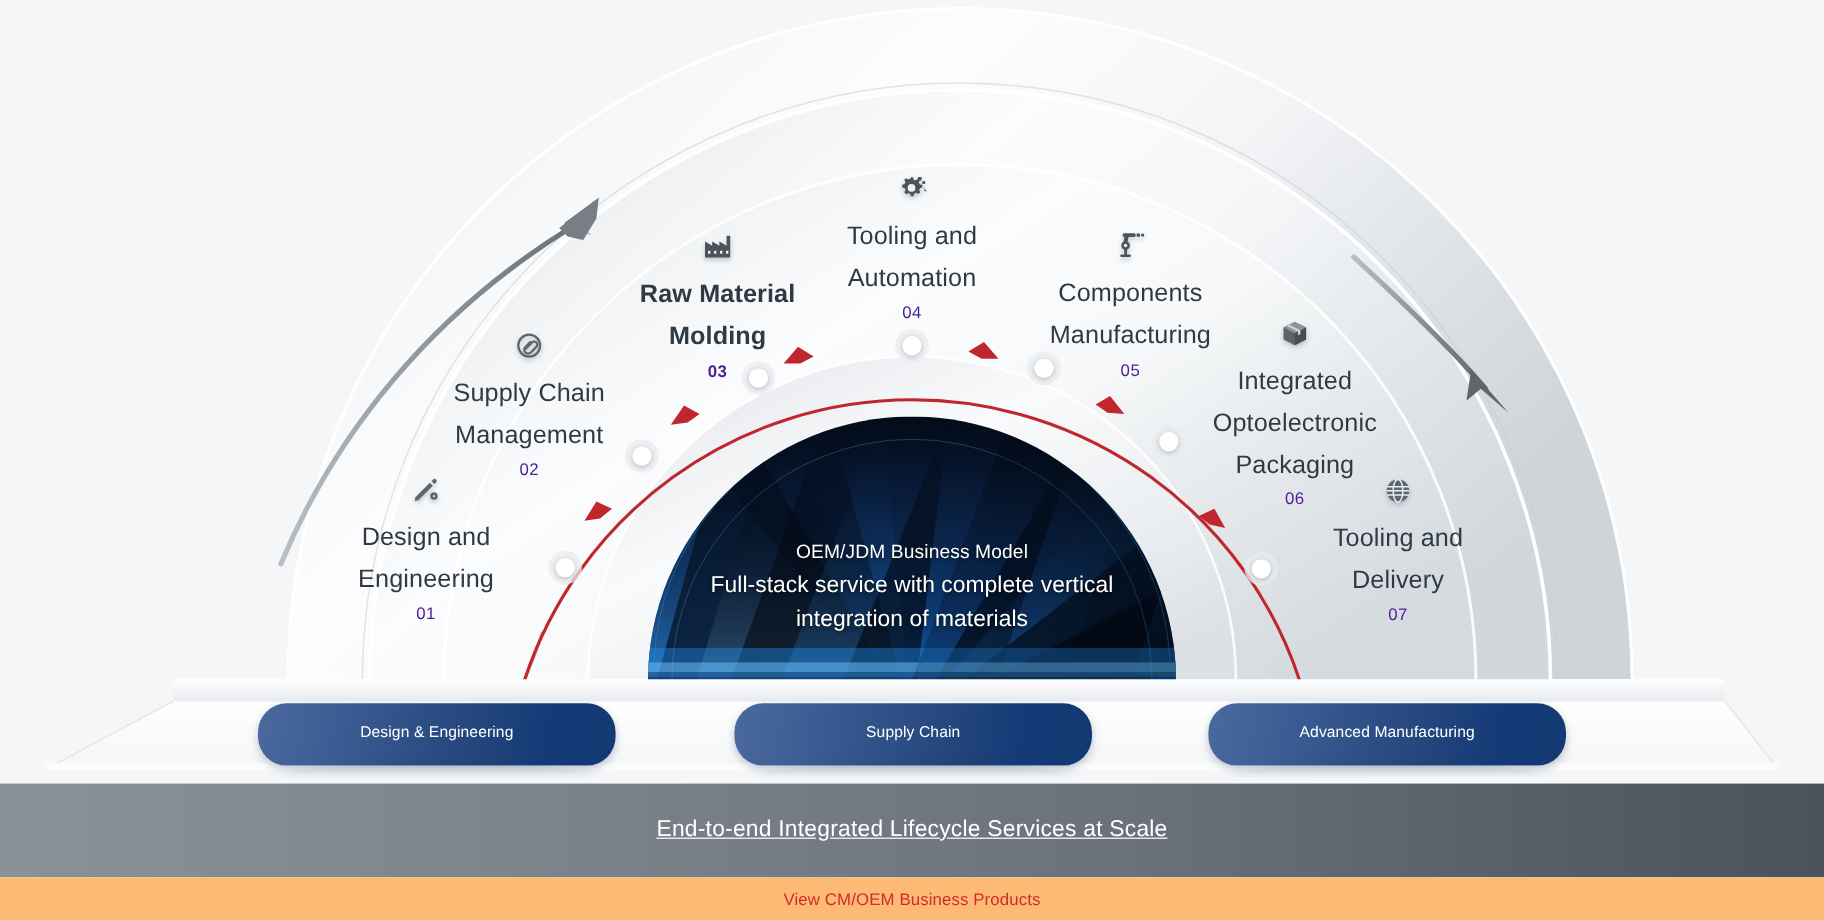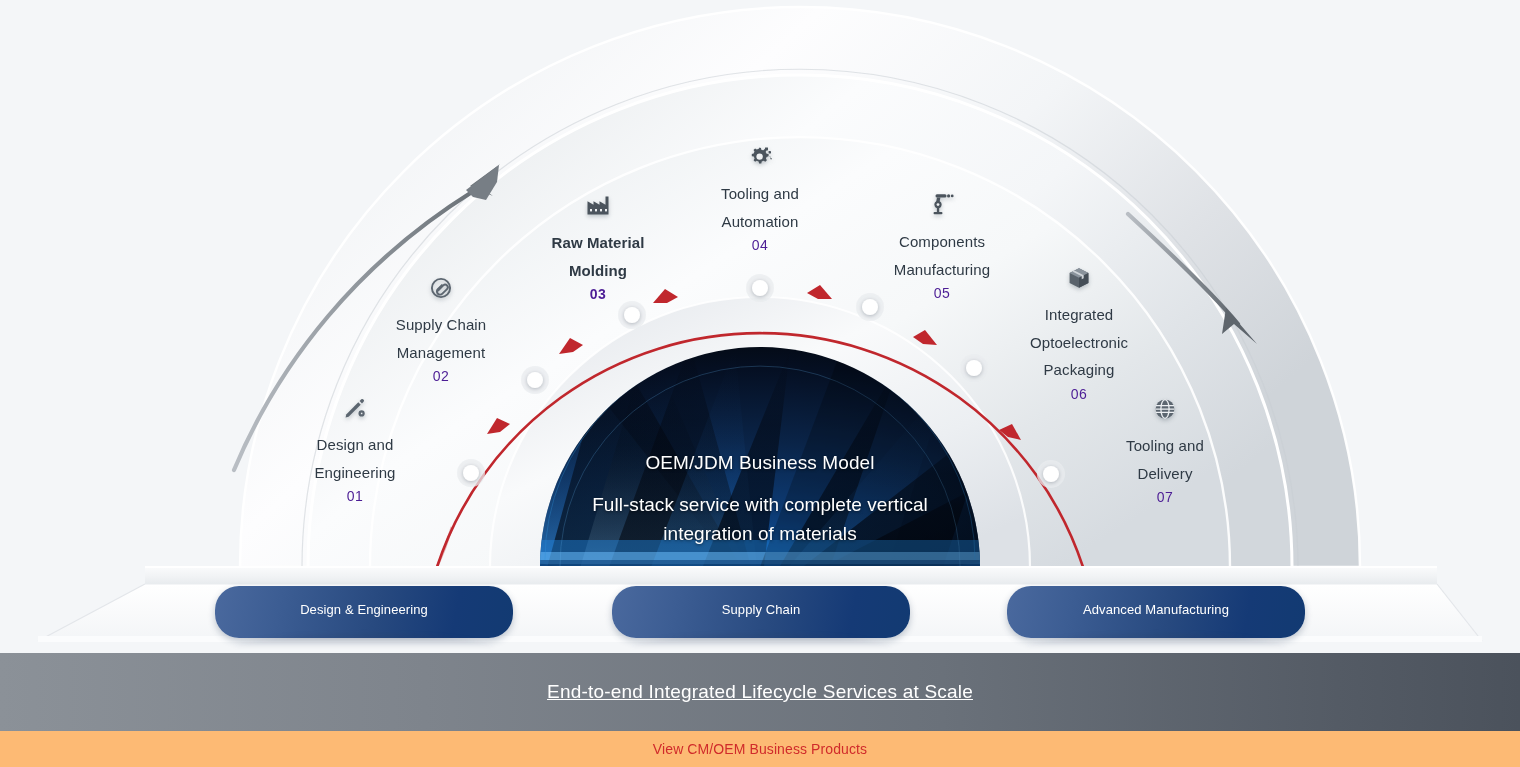--- a/index.html
+++ b/index.html
@@ -19,29 +19,29 @@
   .step{
     position:absolute;text-align:center;color:#2c3e50;
     line-height:1.18;width:200px;margin-left:-100px;
   }
   .step .ico{
     display:block;height:30px;margin:0 auto 7px auto;
     font-size:22px;line-height:28px;color:#5c6670;
     filter:drop-shadow(0 2px 2px rgba(120,130,140,.45));
   }
   .step .ico svg{display:block;margin:0 auto;}
-  .step .ttl{font-size:15px;letter-spacing:.1px;color:#2f3a45;margin-top:10px;}
+  .step .ttl{font-size:21px;letter-spacing:.1px;color:#2f3a45;margin-top:10px;}
   .step .num{font-size:14px;color:#4c1d95;margin-top:7px;letter-spacing:.4px;}
 
   
   #center-text{
     position:absolute;left:760px;top:452px;transform:translateX(-50%);
     width:420px;text-align:center;color:#ffffff;pointer-events:none;
   }
-  #center-text .ct-title{font-size:19px;margin-bottom:16px;letter-spacing:.1px;
+  #center-text .ct-title{font-size:16px;margin-bottom:3px;letter-spacing:.1px;
     text-shadow:0 1px 3px rgba(0,0,0,.55);}
   #center-text .ct-sub{font-size:19px;line-height:1.55;letter-spacing:.05px;
     text-shadow:0 1px 3px rgba(0,0,0,.55);}
 
   
   #pills{position:absolute;left:0;top:586px;width:1520px;height:48px;}
   .pill{
     position:absolute;height:52px;border-radius:24px;
     background:linear-gradient(100deg,#4a699e 0%,#3c5d93 22%,#27497f 55%,#153a76 80%,#123a72 100%);
     color:#fff;font-size:13px;line-height:47px;text-align:center;

